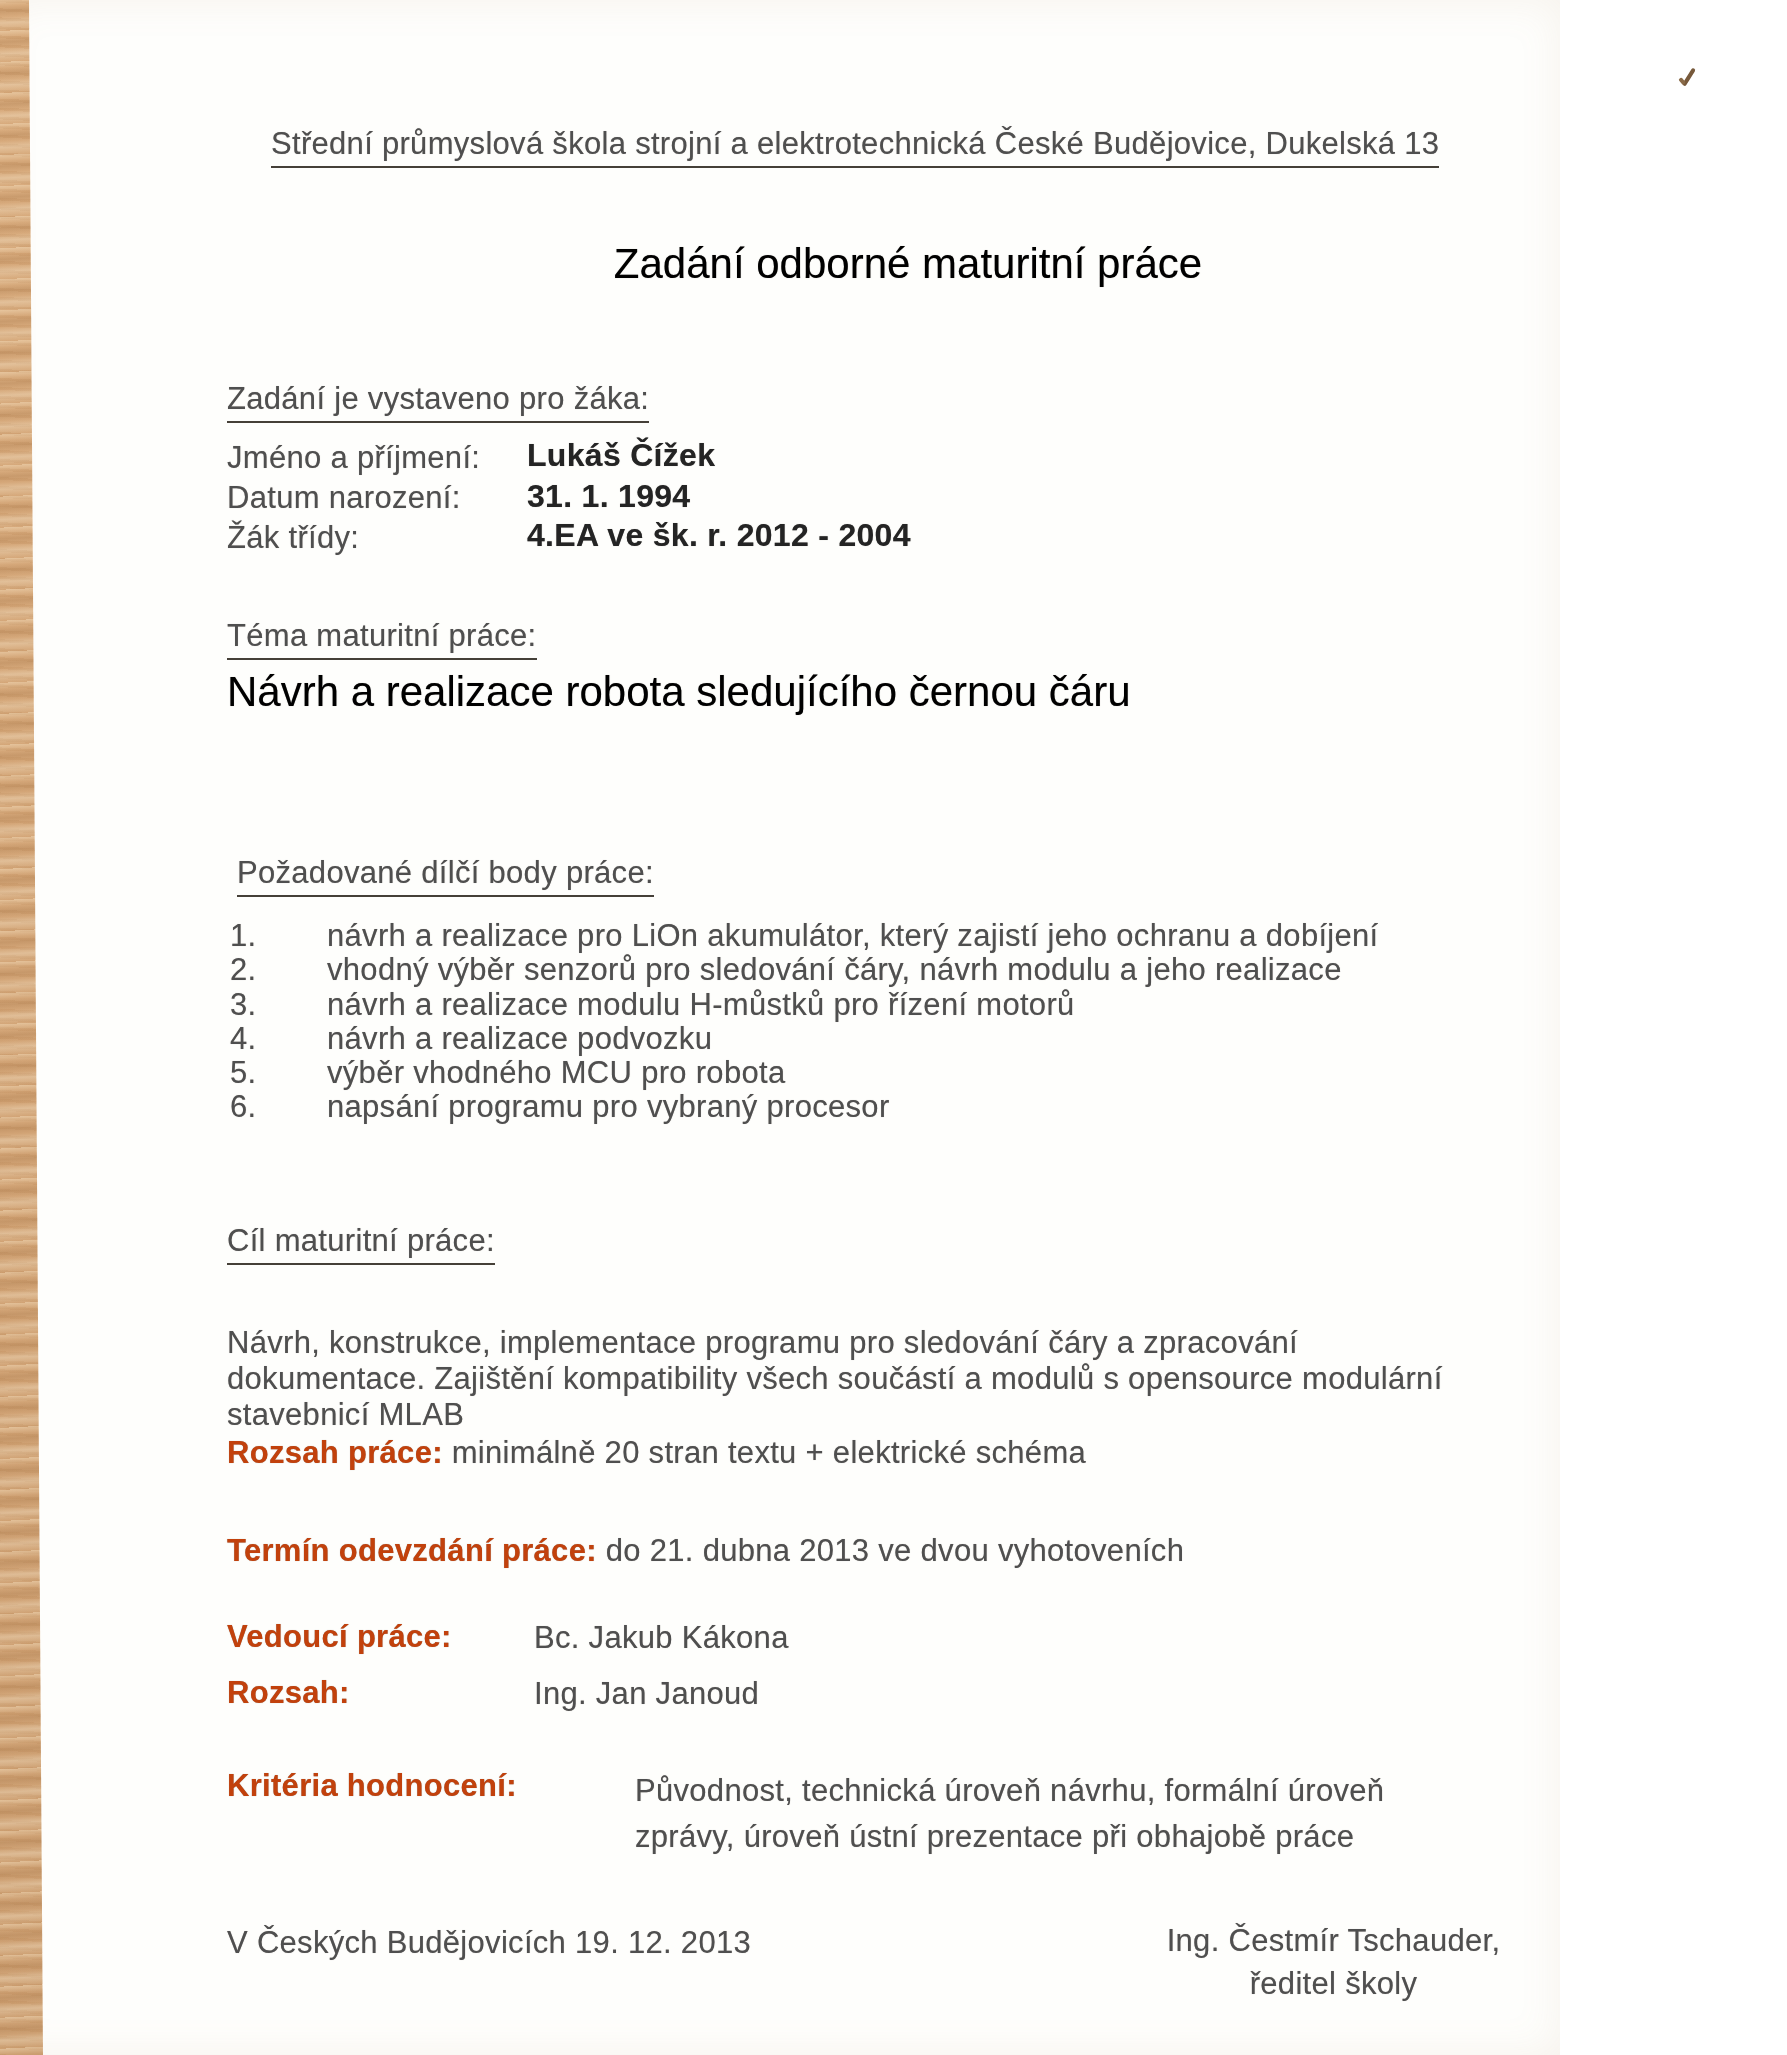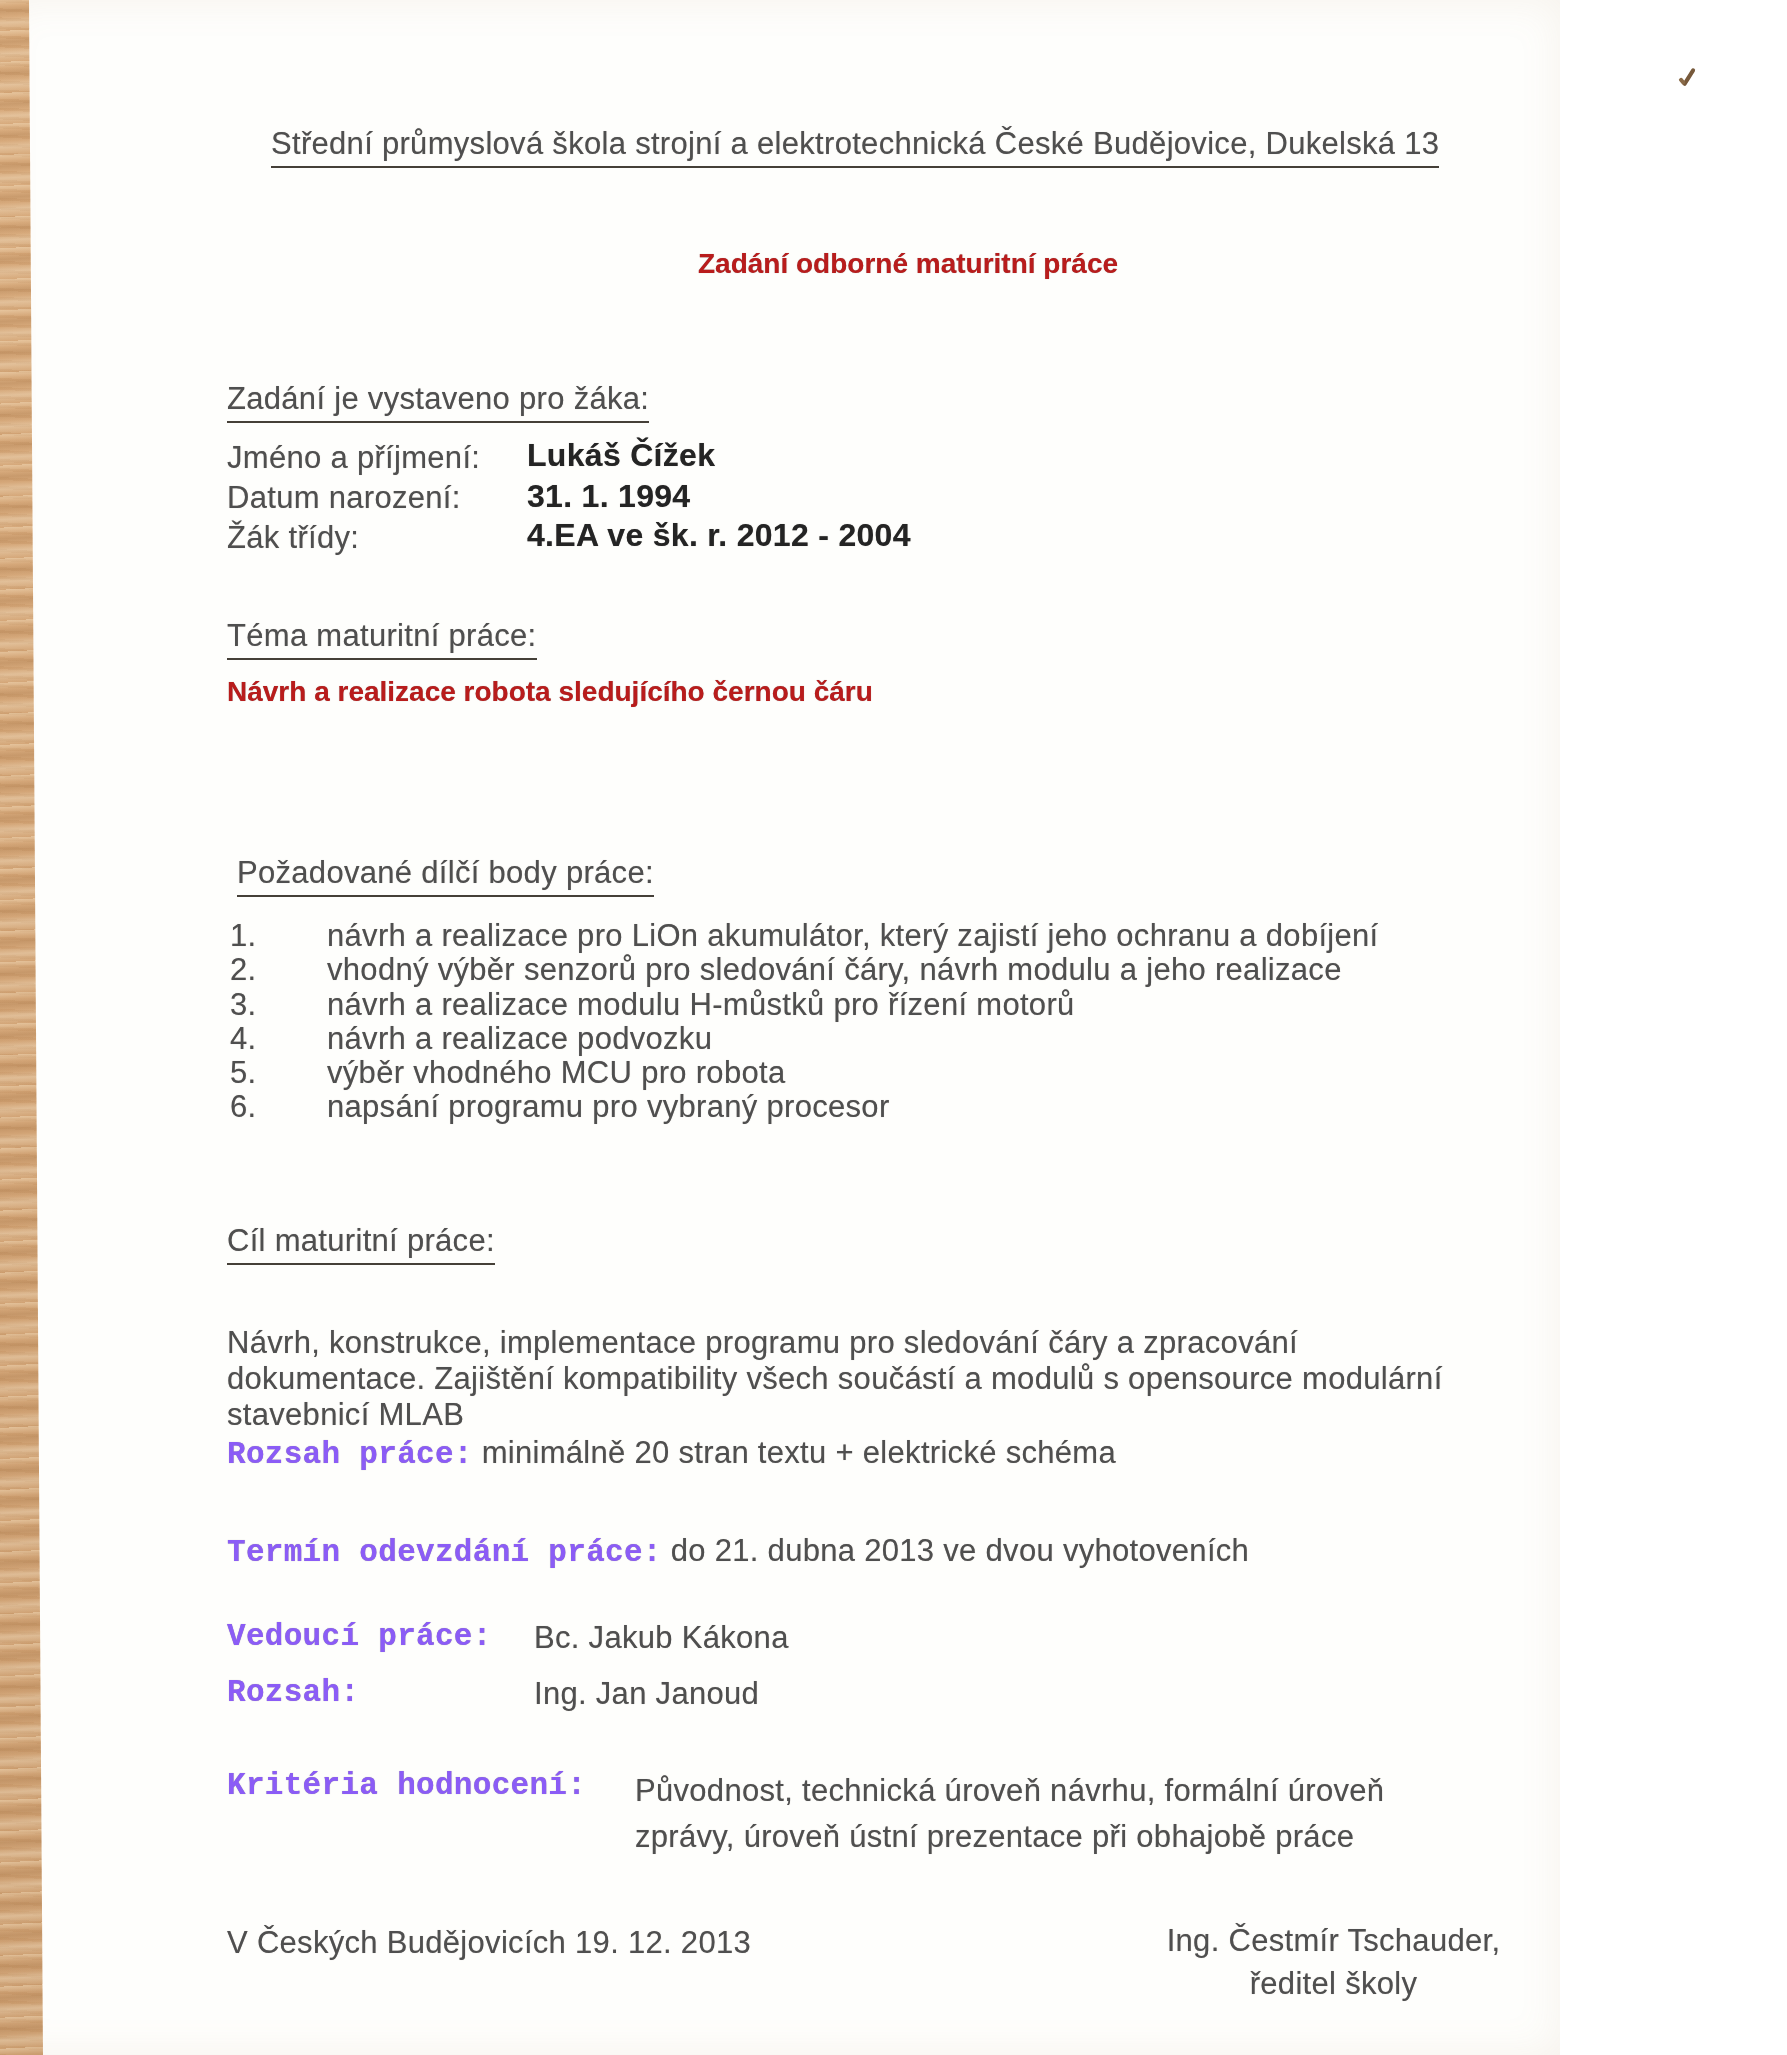--- a/index.html
+++ b/index.html
@@ -46,41 +46,40 @@
     letter-spacing: 0.3px;
     text-shadow: 0 0 0.7px rgba(70, 60, 50, 0.45);
     white-space: nowrap;
   }
   .underlined {
     display: inline-block;
     padding-bottom: 3.5px;
     border-bottom: 2.8px solid #454038;
   }
   .big-bold {
-    font-weight: bold;
-    font-size: 28px;
+    font-weight: normal;
+    font-size: 42px;
     line-height: 46px;
-    color: #b91c1c;
+    color: #000000;
     letter-spacing: 0px;
     text-shadow: 0 0 0.7px rgba(40, 35, 30, 0.5);
     white-space: nowrap;
   }
   .bold-val {
     font-weight: bold;
     font-size: 32px;
     color: #242424;
     text-shadow: 0 0 0.7px rgba(40, 35, 30, 0.5);
     white-space: nowrap;
   }
   .bold-label {
     font-weight: bold;
     font-size: 31px;
-    color: #8b5cf6;
+    color: #c2410c;
     text-shadow: 0 0 0.7px rgba(40, 35, 30, 0.5);
-    font-family: Liberation Mono, monospace;
   }
   .title-band {
     left: 227px;
     top: 241px;
     width: 1362px;
     text-align: center;
   }
   .req-number { left: 230px; }
   .req-text { left: 327px; }
   .sig-block {

